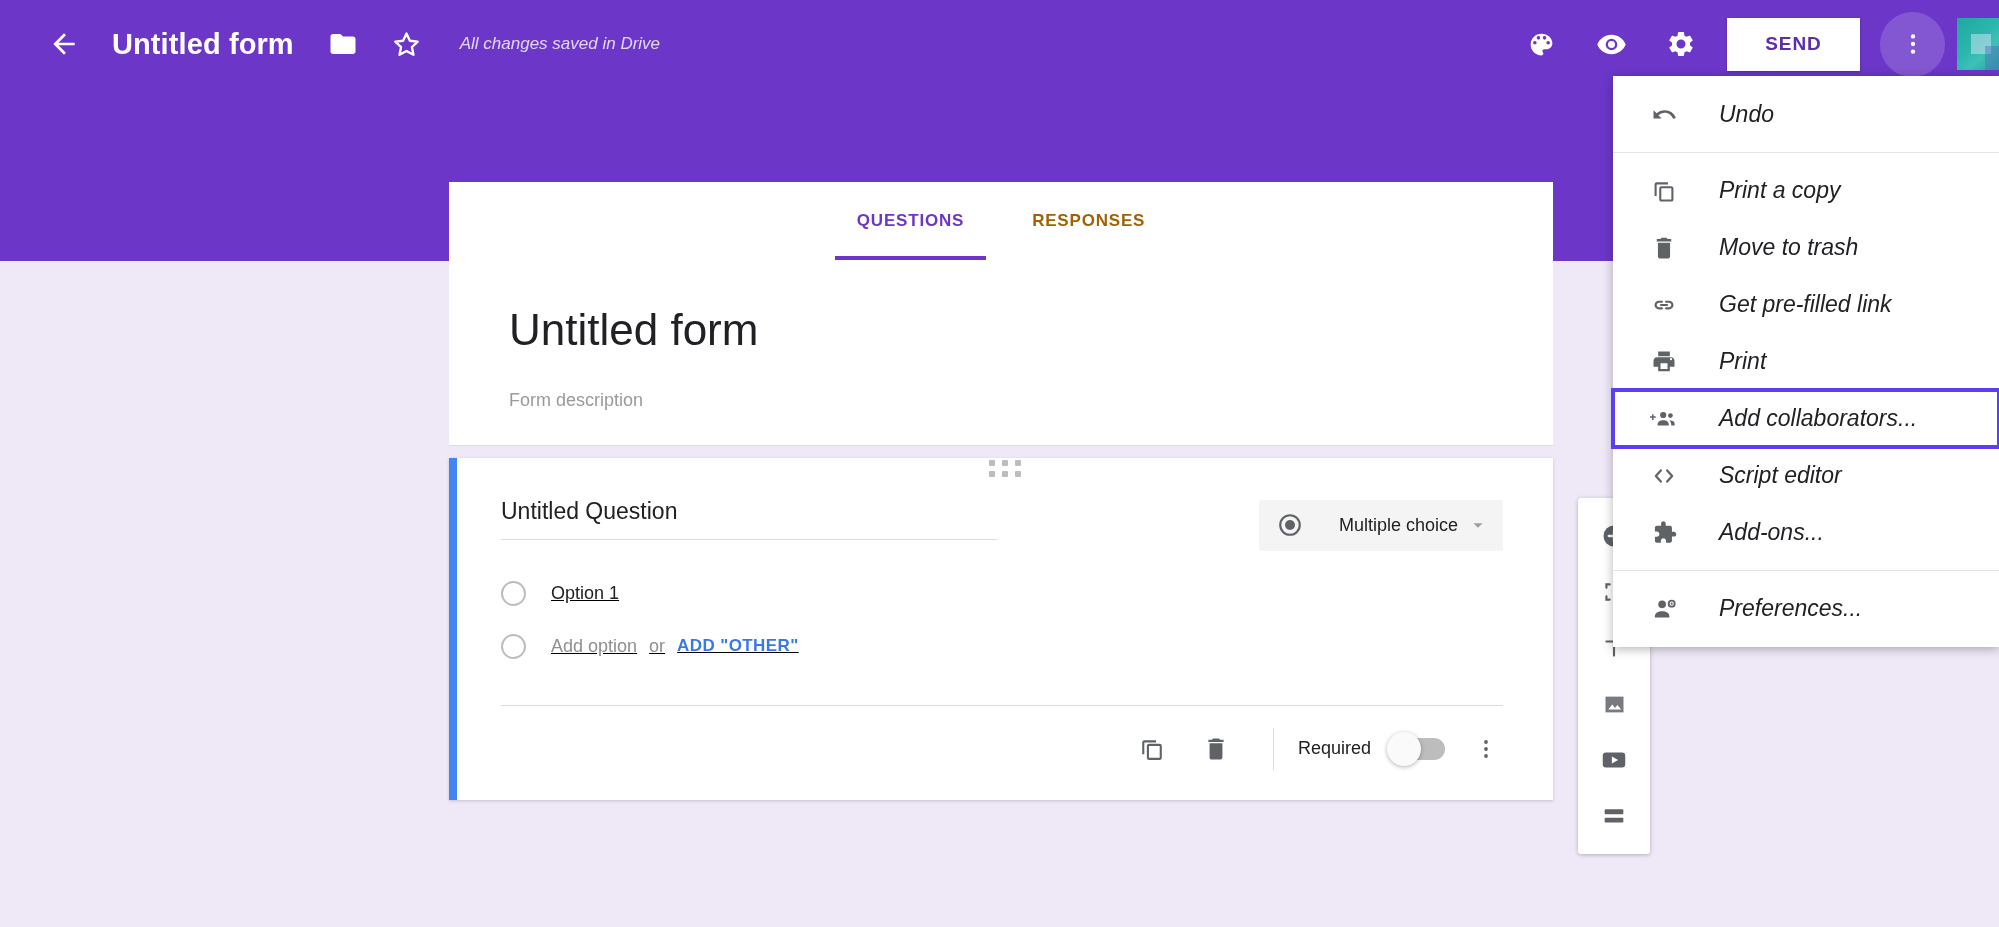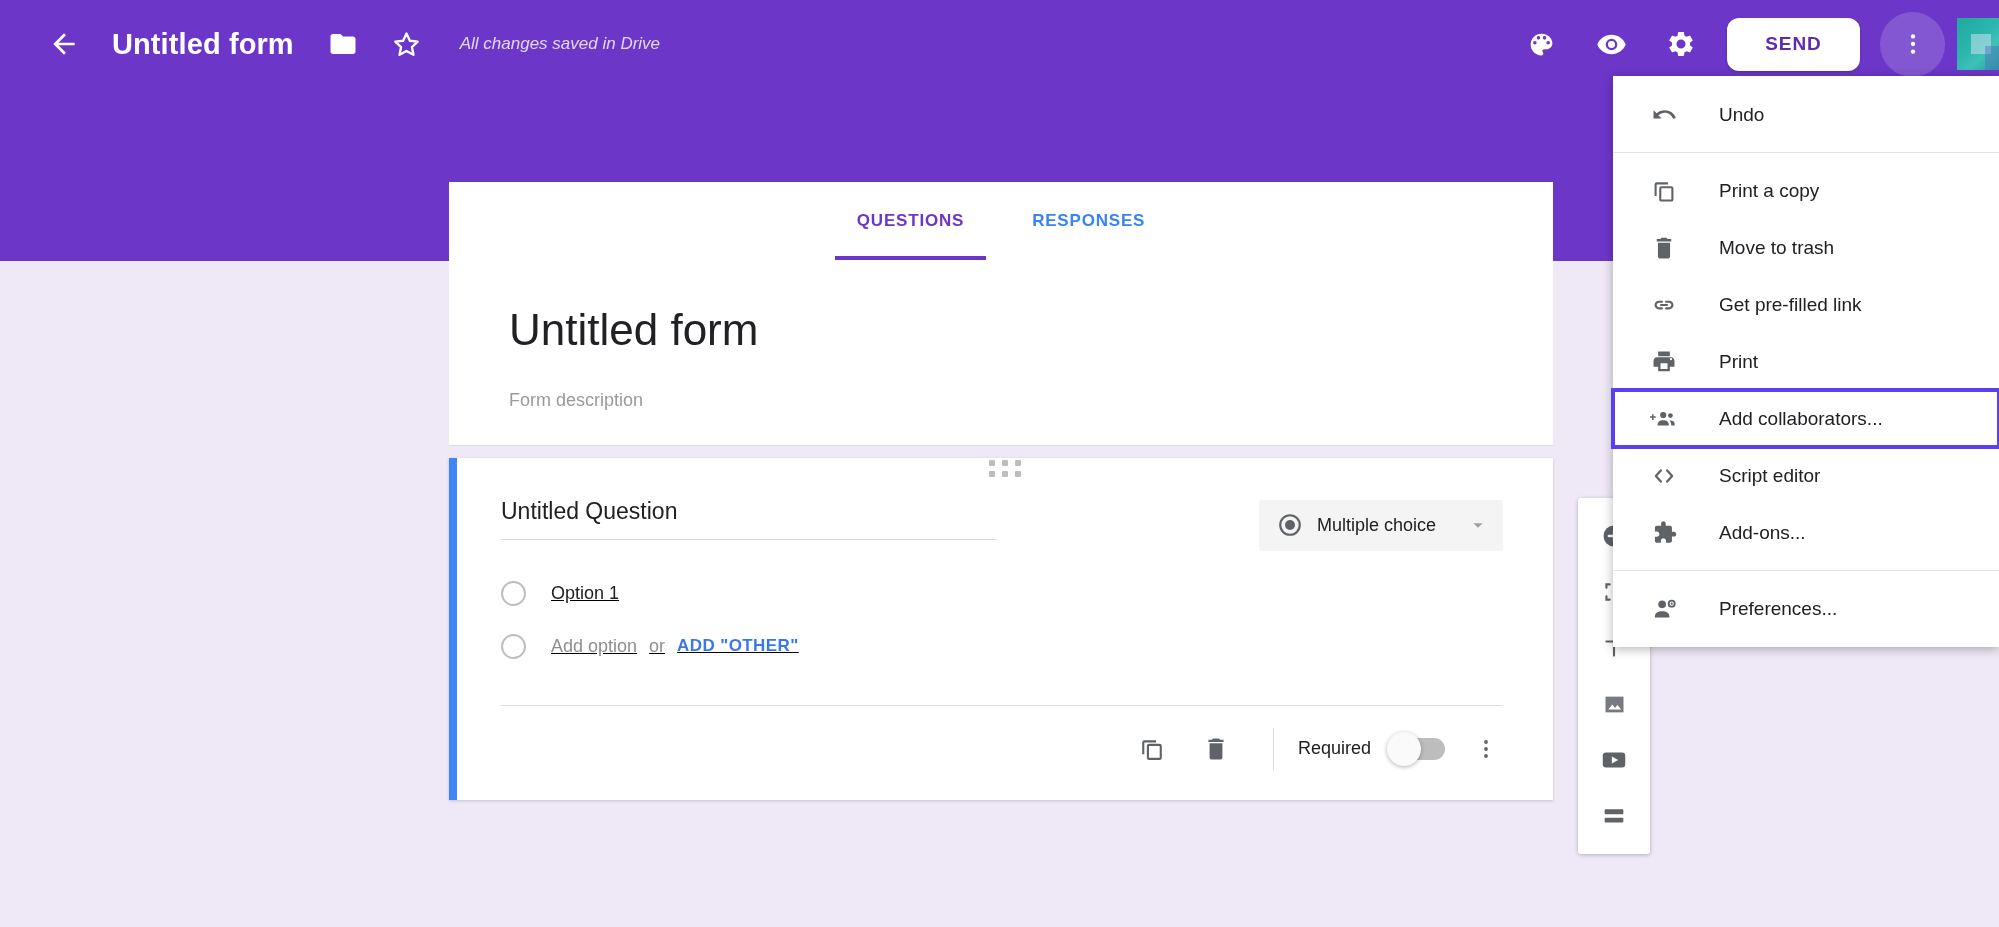--- a/index.html
+++ b/index.html
@@ -87,21 +87,21 @@
     margin-right: 22px;
     display: flex; align-items: center; justify-content: center;
     cursor: pointer;
     border-radius: 50%;
   }
 
   .send-btn {
     height: 53px;
     min-width: 133px;
     background: #ffffff;
-    border-radius: 12px;
+    border-radius: 0;
     color: #5C2EAD;
     font-size: 19px;
     font-weight: bold;
     letter-spacing: 0.9px;
     display: flex; align-items: center; justify-content: center;
     cursor: pointer;
     box-shadow: 0 1px 3px rgba(0,0,0,0.22);
     margin-right: 20px;
   }
 
@@ -162,21 +162,21 @@
   .tab {
     height: 78px;
     display: flex;
     align-items: center;
     justify-content: center;
     font-size: 17px;
     font-weight: bold;
     letter-spacing: 0.8px;
     padding: 0 34px;
     cursor: pointer;
-    color: #3b82f6;
+    color: #a16207;
     position: relative;
   }
   .tab.active {
     color: #6C37C9;
   }
   .tab.active::after {
     content: "";
     position: absolute;
     left: 12px; right: 12px;
     bottom: 0;
@@ -262,21 +262,21 @@
     height: 51px;
     background: #F4F4F4;
     border-radius: 3px;
     display: flex;
     align-items: center;
     padding: 0 14px 0 18px;
     cursor: pointer;
     margin-top: 2px;
   }
   .q-type-label {
-    margin-left: 14px;
+    margin-left: 36px;
     font-size: 18px;
     color: #202124;
     flex: 1 1 auto;
   }
 
   .opt-row {
     display: flex;
     align-items: center;
     padding-left: 44px;
     margin-top: 28px;
@@ -410,23 +410,24 @@
 
   .menu-icon {
     width: 30px; height: 30px;
     flex: 0 0 auto;
     display: flex; align-items: center; justify-content: center;
     margin-right: 0;
   }
 
   .menu-label {
     margin-left: 40px;
-    font-size: 19px;
+    font-size: 23px;
     color: #202124;
     white-space: nowrap;
+    font-style: italic;
   }
 
   .menu-sep {
     height: 1px;
     background: #E4E4E4;
     margin: 9px 0;
   }
 
   svg { display: block; }
 </style>

